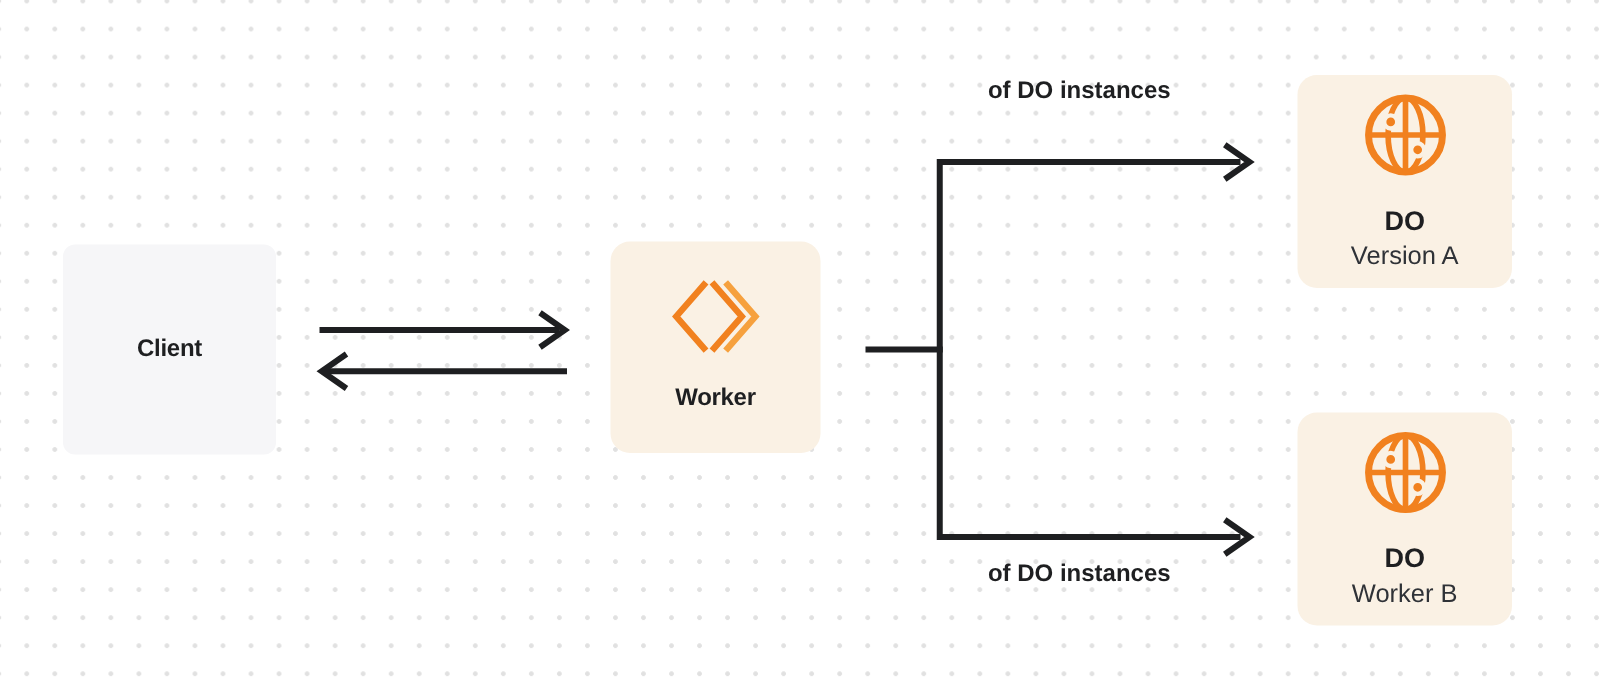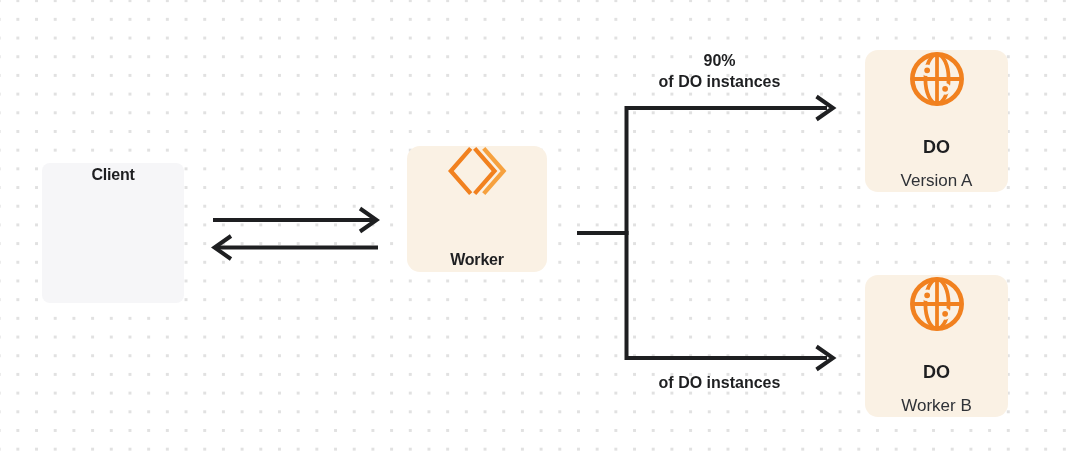--- a/index.html
+++ b/index.html
@@ -37,27 +37,27 @@
     stroke: var(--line-dark, #1e1f21);
     stroke-width: 4;
     stroke-linejoin: miter;
     stroke-linecap: butt;
   }
   .node {
     position: absolute;
     display: flex;
     flex-direction: column;
     align-items: center;
-    justify-content: space-between;
+    justify-content: center;
     text-align: center;
   }
   .node.gray  { background: var(--box-gray, #f6f6f8); border-radius: 8px; }
   .node.cream { background: var(--box-cream, #faf1e4); border-radius: 13px; }
   .node-client { left: 42px; top: 163px; width: 142px; height: 140px; }
-  .node-worker { left: 407px; top: 146px; width: 140px; height: 126px; }
+  .node-worker { left: 407px; top: 161px; width: 140px; height: 141px; }
   .node-do-a   { left: 865px; top: 50px;  width: 143px; height: 142px; }
   .node-do-b   { left: 865px; top: 275px; width: 143px; height: 142px; }
   .node-label {
     font-size: 16px;
     font-weight: 700;
     color: var(--line-dark, #1e1f21);
     letter-spacing: -0.2px;
     line-height: 24px;
   }
   .node-worker .icon-wrap { margin-bottom: 18px; }
@@ -152,20 +152,19 @@
         <line x1="50" y1="7.5" x2="50" y2="92.5" stroke="currentColor" stroke-width="6.5"></line>
         <circle cx="33" cy="35" r="7.5" fill="currentColor" stroke="var(--box-cream, #faf1e4)" stroke-width="5"></circle>
         <circle cx="64" cy="67" r="7.5" fill="currentColor" stroke="var(--box-cream, #faf1e4)" stroke-width="5"></circle>
       </svg>
     </span>
     <span class="do-title">DO</span>
     <span class="do-subtitle">Worker B</span>
   </div>
 
   <div class="edge-label top">
-    <div>90%</div>
     <div>of DO instances</div>
   </div>
   <div class="edge-label bottom">
     <div>of DO instances</div>
   </div>
 
 </div>
 
 </body></html>

